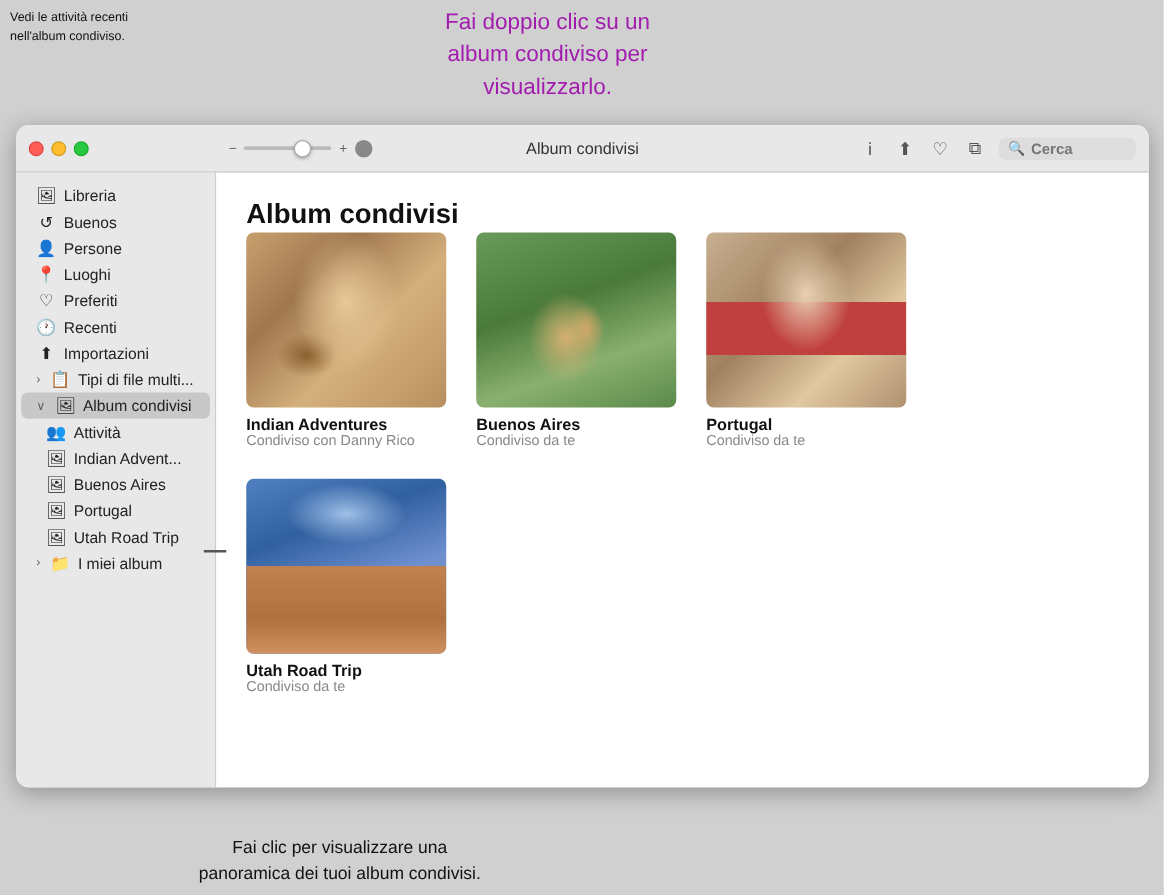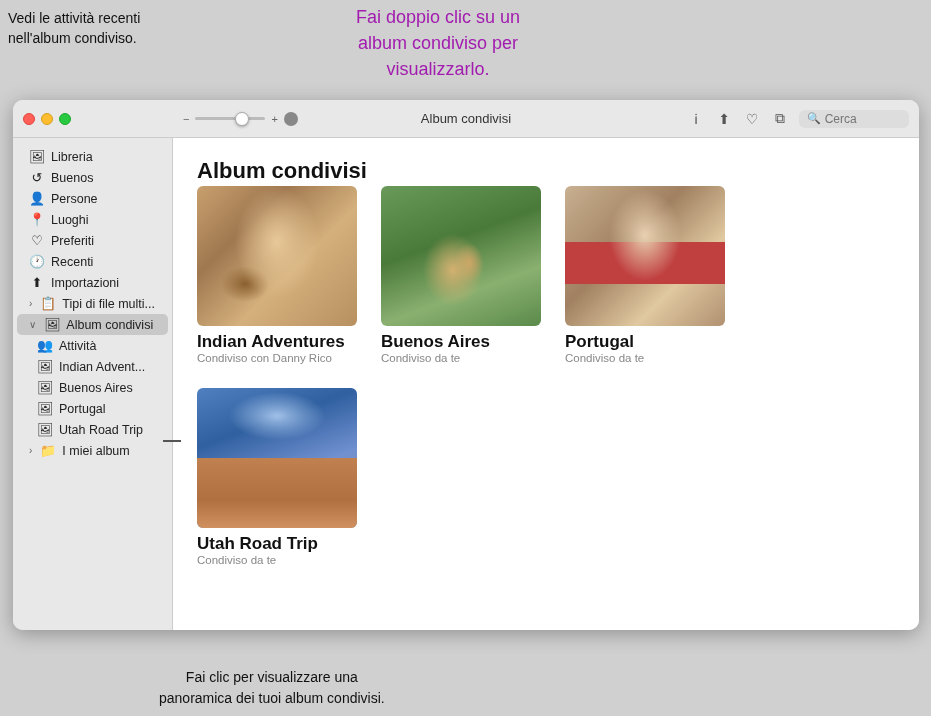--- a/index.html
+++ b/index.html
@@ -11,21 +11,21 @@
       display: flex;
       align-items: center;
       justify-content: center;
       position: relative;
     }
 
     .annotation-top-left {
       position: absolute;
       top: 8px;
       left: 8px;
-      font-size: 14px;
+      font-size: 10px;
       color: #111;
       line-height: 1.45;
       max-width: 160px;
     }
     .annotation-top-center {
       position: absolute;
       top: 4px;
       left: 356px;
       font-size: 18px;
       color: #a21caf;
@@ -115,20 +115,21 @@
       gap: 4px;
       width: 110px;
     }
     .search-box input {
       border: none;
       background: transparent;
       font-size: 12px;
       color: #555;
       outline: none;
       width: 80px;
+      font-weight: bold;
     }
 
     .slider-area {
       position: absolute;
       left: 170px;
       display: flex;
       align-items: center;
       gap: 6px;
     }
     .slider-track {
@@ -290,21 +291,21 @@
     .thumb-utah::before {
       content: '';
       position: absolute;
       inset: 0;
       background:
         radial-gradient(ellipse 80px 40px at 50% 20%, #a0c0e8 0%, transparent 60%),
         linear-gradient(180deg, transparent 50%, #c08050 50%, #b07040 80%, #d09060 100%);
     }
 
     .album-name {
-      font-size: 17px;
+      font-size: 13px;
       font-weight: 600;
       color: #111;
     }
     .album-sub {
       font-size: 11.5px;
       color: #888;
     }
   </style>
 </head>
 <body>

